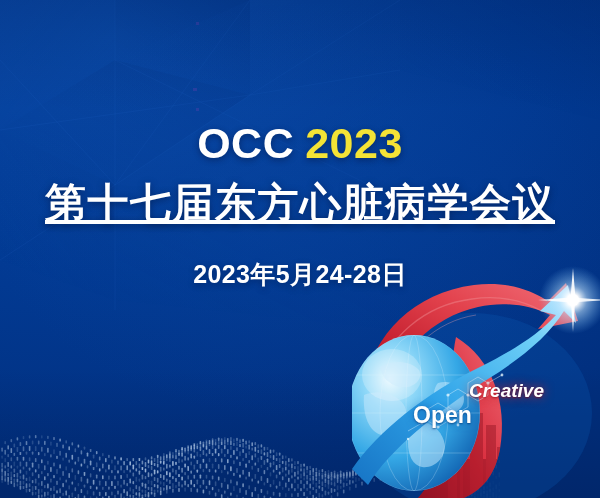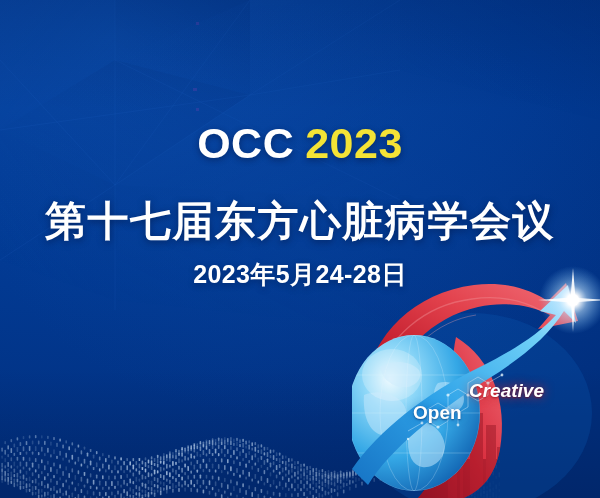--- a/index.html
+++ b/index.html
@@ -66,30 +66,31 @@
     letter-spacing: .5px;
     line-height: 1;
     white-space: nowrap;
     text-shadow: 0 2px 6px rgba(0,14,50,.45);
   }
   .title-main .occ  { color: #ffffff; }
   .title-main .year { color: #f4e336; margin-left: 11px; }
 
   .title-cn {
     position: absolute;
-    top: 200px;
+    top: 182px;
     left: 0;
     width: 600px;
     font-size: 41px;
     font-weight: bold;
     color: #ffffff;
     letter-spacing: 1.5px;
     line-height: 1.05;
     white-space: nowrap;
     text-shadow: 0 2px 7px rgba(0,14,50,.5);
+    text-decoration: underline;
   }
   .title-date {
     position: absolute;
     top: 258px;
     left: 0;
     width: 600px;
     font-size: 25px;
     font-weight: bold;
     color: #ffffff;
     letter-spacing: .4px;
@@ -112,21 +113,21 @@
   .slogan {
     position: absolute;
     z-index: 7;
     color: #ffffff;
     font-weight: bold;
     white-space: nowrap;
     pointer-events: none;
   }
   .slogan-open {
     left: 413px; top: 402px;
-    font-size: 19px;
+    font-size: 23px;
     text-shadow: 0 0 9px rgba(10,90,180,.85), 0 1px 2px rgba(0,30,80,.6);
   }
   .slogan-creative {
     left: 469px; top: 380px;
     font-size: 19px;
     text-shadow: 0 0 11px rgba(200,30,40,.95), 0 1px 2px rgba(120,0,10,.6);
     font-style: italic;
   }
   .slogan-cooperative {
     left: 449px; top: 435px;

